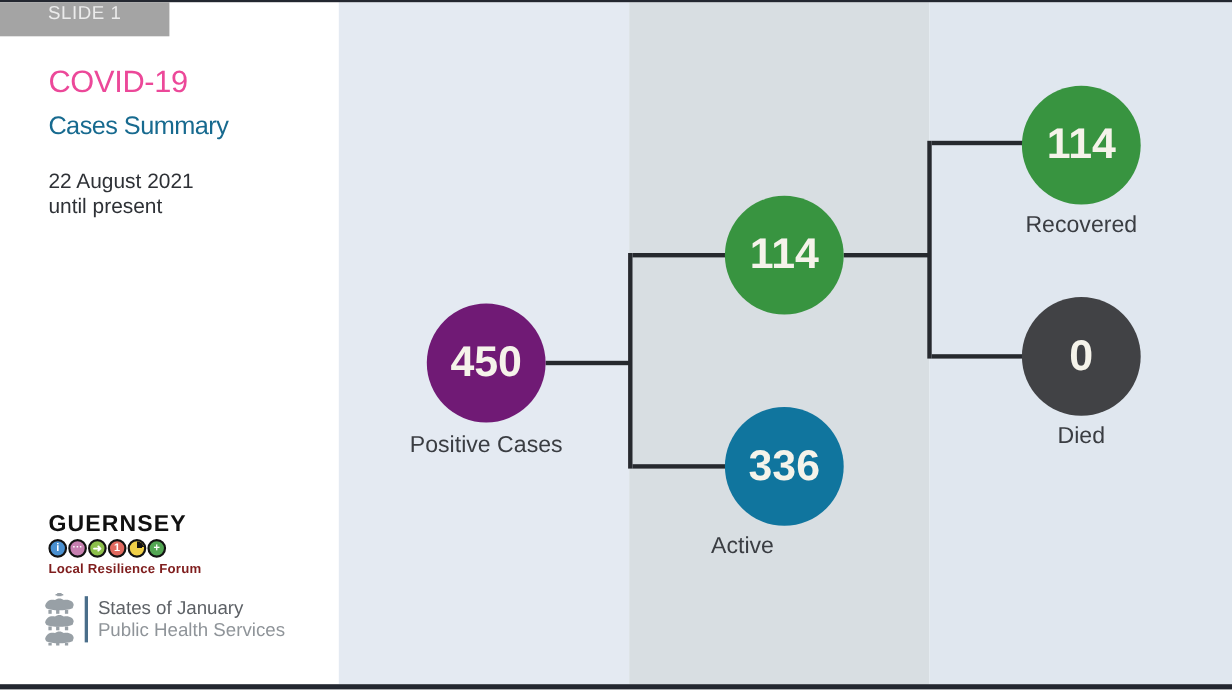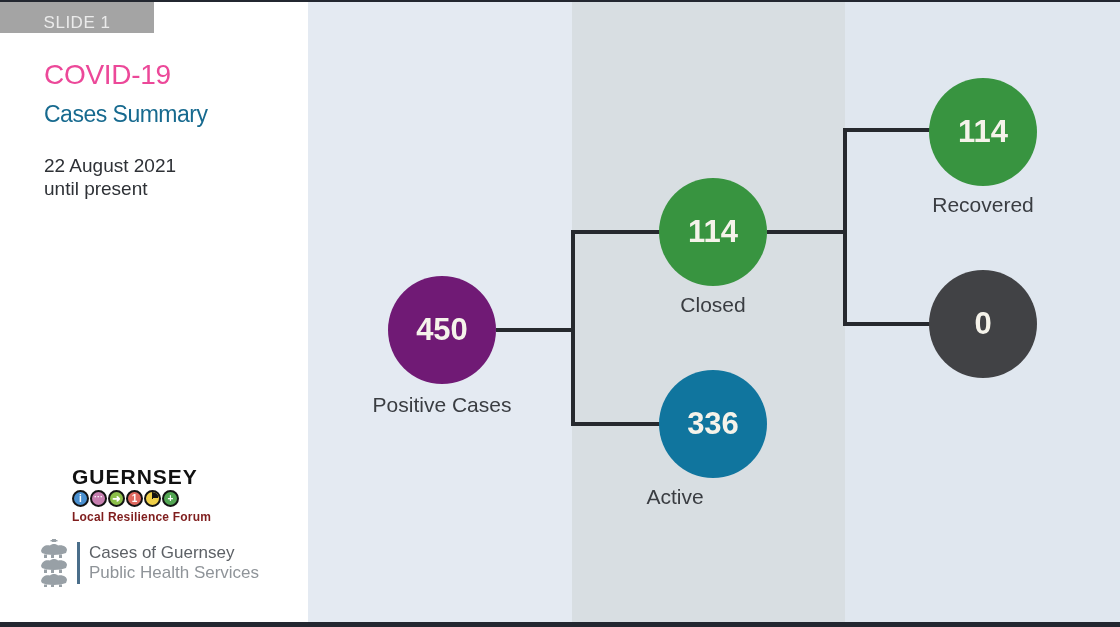--- a/index.html
+++ b/index.html
@@ -24,21 +24,21 @@
   .edge-bottom { bottom: 0; height: 5px; }
 
   
   .slide-label {
     position: absolute; left: 0; top: 2px;
     width: 154px; height: 31px;
     background: #a4a4a4;
     color: #ebebeb;
     font-size: 17px;
     letter-spacing: 0.5px;
-    display: flex; align-items: flex-end; justify-content: center;
+    display: flex; align-items: flex-start; justify-content: center;
   }
 
   
   .header { position: absolute; left: 44px; top: 58px; }
   .title-light {
     font-size: 28px; font-weight: 400; color: #ec4899;
     line-height: 34px; letter-spacing: -0.3px;
   }
   .title-bold {
     font-size: 23px; font-weight: 400; color: #176a8f;
@@ -51,29 +51,29 @@
   
   .line { position: absolute; background: #26292e; }
 
   
   .node {
     position: absolute; width: 108px; height: 108px;
     border-radius: 50%;
     display: flex; align-items: center; justify-content: center;
   }
   .node-value {
-    color: #f5f3ea; font-size: 31px; font-weight: 700;
+    color: #f5f3ea; font-size: 39px; font-weight: 700;
   }
   .node-label {
     position: absolute; color: #3a3d42; font-size: 21px;
     text-align: center; line-height: 26px;
   }
 
   
-  .lrf { position: absolute; left: 44px; top: 466px; width: 130px; margin-left: 28px; }
+  .lrf { position: absolute; left: 44px; top: 466px; width: 130px; }
   .lrf-title {
     font-size: 21px; font-weight: 700; color: #111111;
     letter-spacing: 1px; line-height: 22px;
   }
   .lrf-icons { display: flex; gap: 1px; margin-top: 2px; }
   .lrf-icon {
     width: 17px; height: 17px; border-radius: 50%;
     border: 2px solid #131313;
     display: flex; align-items: center; justify-content: center;
     color: #ffffff; font-size: 10px; font-weight: 700;
@@ -130,35 +130,35 @@
   <div class="line" style="left:847px; top:322px; width:83px; height:4px;"></div>
 
   <div class="node" style="left: 388px; top: 276px; background: #701a75;">
     <span class="node-value">450</span>
   </div>
   <div class="node-label" style="left:372px; top:392px; width:140px;">Positive Cases</div>
 
   <div class="node" style="left: 659px; top: 178px; background: rgb(56, 148, 64);">
     <span class="node-value">114</span>
   </div>
-  <div class="node-label" style="left:643px; top:292px; width:140px;">Closed</div>
 
   <div class="node" style="left: 659px; top: 370px; background: rgb(16, 117, 158);">
     <span class="node-value">336</span>
   </div>
   <div class="node-label" style="left:605px; top:484px; width:140px;">Active</div>
 
   <div class="node" style="left: 929px; top: 78px; background: rgb(56, 148, 64);">
     <span class="node-value">114</span>
   </div>
   <div class="node-label" style="left:913px; top:192px; width:140px;">Recovered</div>
 
   <div class="node" style="left: 929px; top: 270px; background: rgb(65, 66, 69);">
     <span class="node-value">0</span>
   </div>
+  <div class="node-label" style="left:913px; top:384px; width:140px;">Died</div>
 
   <div class="lrf">
     <div class="lrf-title">GUERNSEY</div>
     <div class="lrf-icons">
       <div class="lrf-icon" style="background: rgb(74, 144, 208);">
         <span>i</span>
       </div>
       <div class="lrf-icon" style="background: rgb(199, 127, 176);">
         <span class="dots">···</span>
       </div>
@@ -192,18 +192,18 @@
           <rect x="13" y="30.5" width="3" height="3.5"></rect>
           <rect x="21" y="30.5" width="3" height="3.5"></rect>
         <path d="M3 42 C4 37 8 35.5 12 36.5 C14 34.5 18 34.5 20 36.5 C25 35.5 29 38 29 41 L28 44 C22 46.5 9 46.5 4 44 Z"></path>
         <rect x="6" y="45.5" width="3" height="2.5"></rect>
           <rect x="13" y="45.5" width="3" height="2.5"></rect>
           <rect x="21" y="45.5" width="3" height="2.5"></rect>
       </g>
     </svg>
     <div class="sog-bar"></div>
     <div>
-      <div class="sog-line1">Cases of Guernsey</div>
+      <div class="sog-line1">States of January</div>
       <div class="sog-line2">Public Health Services</div>
     </div>
   </div>
 
 </div>
 
 </body></html>

